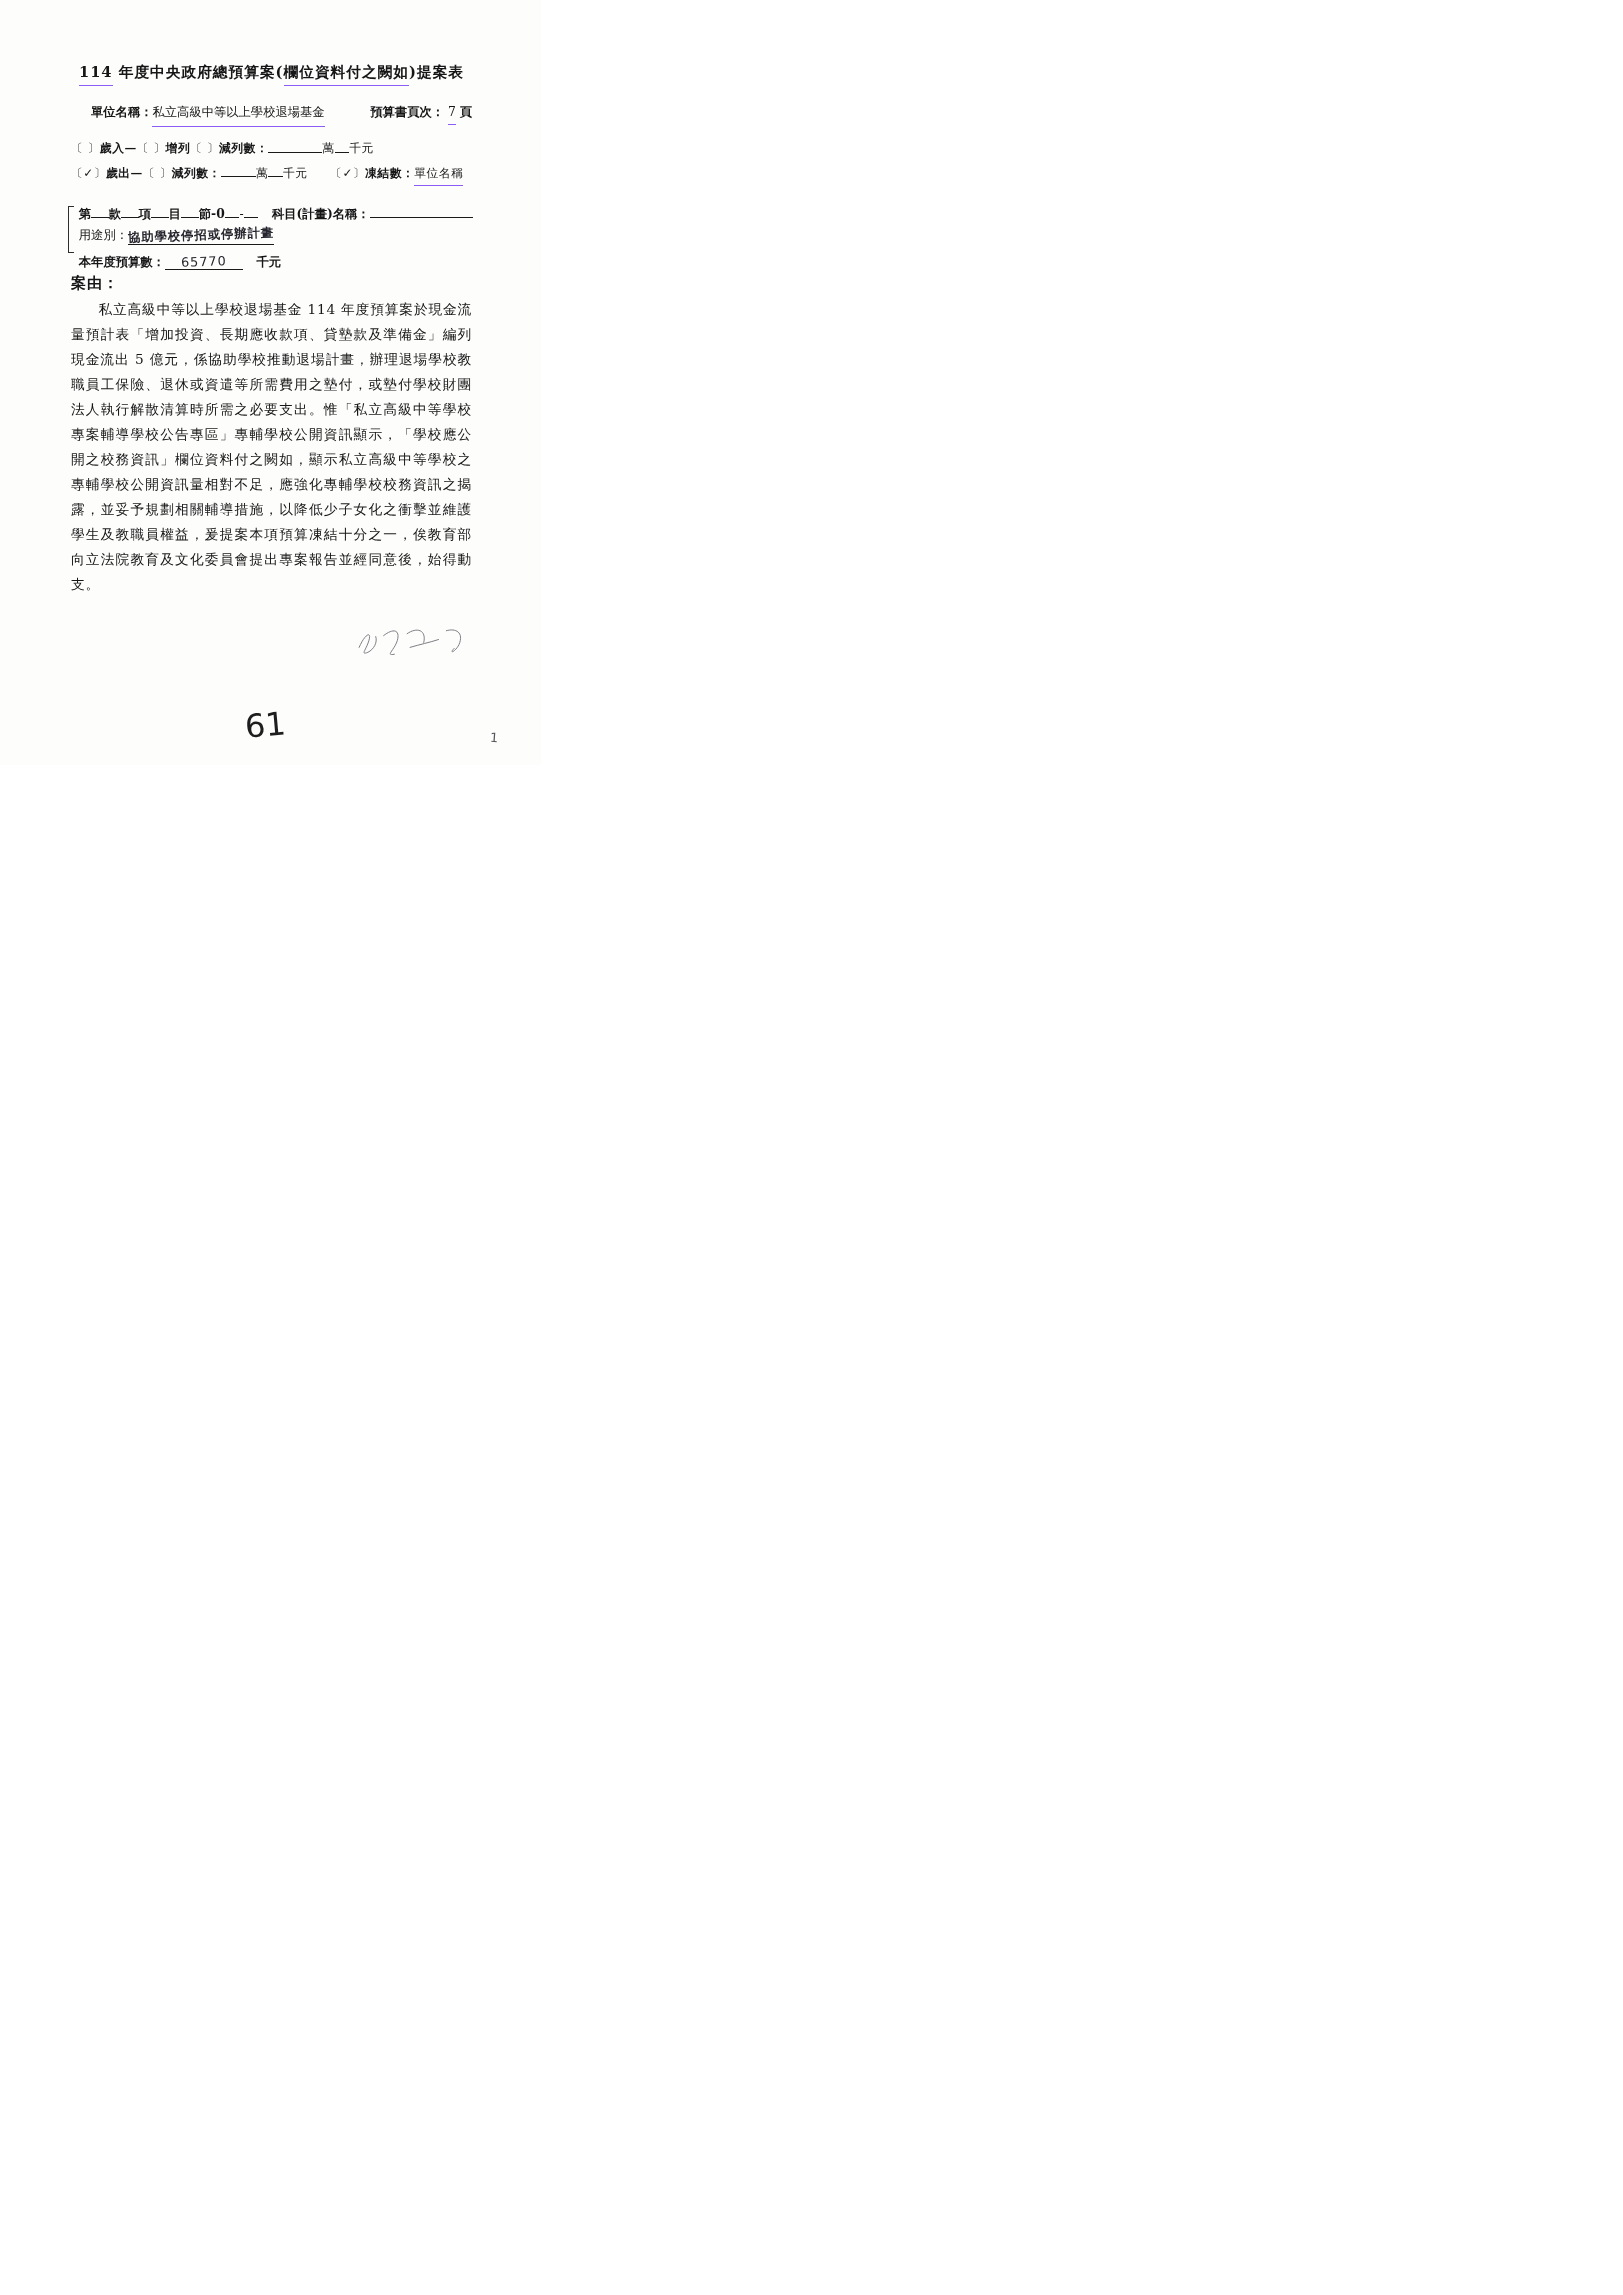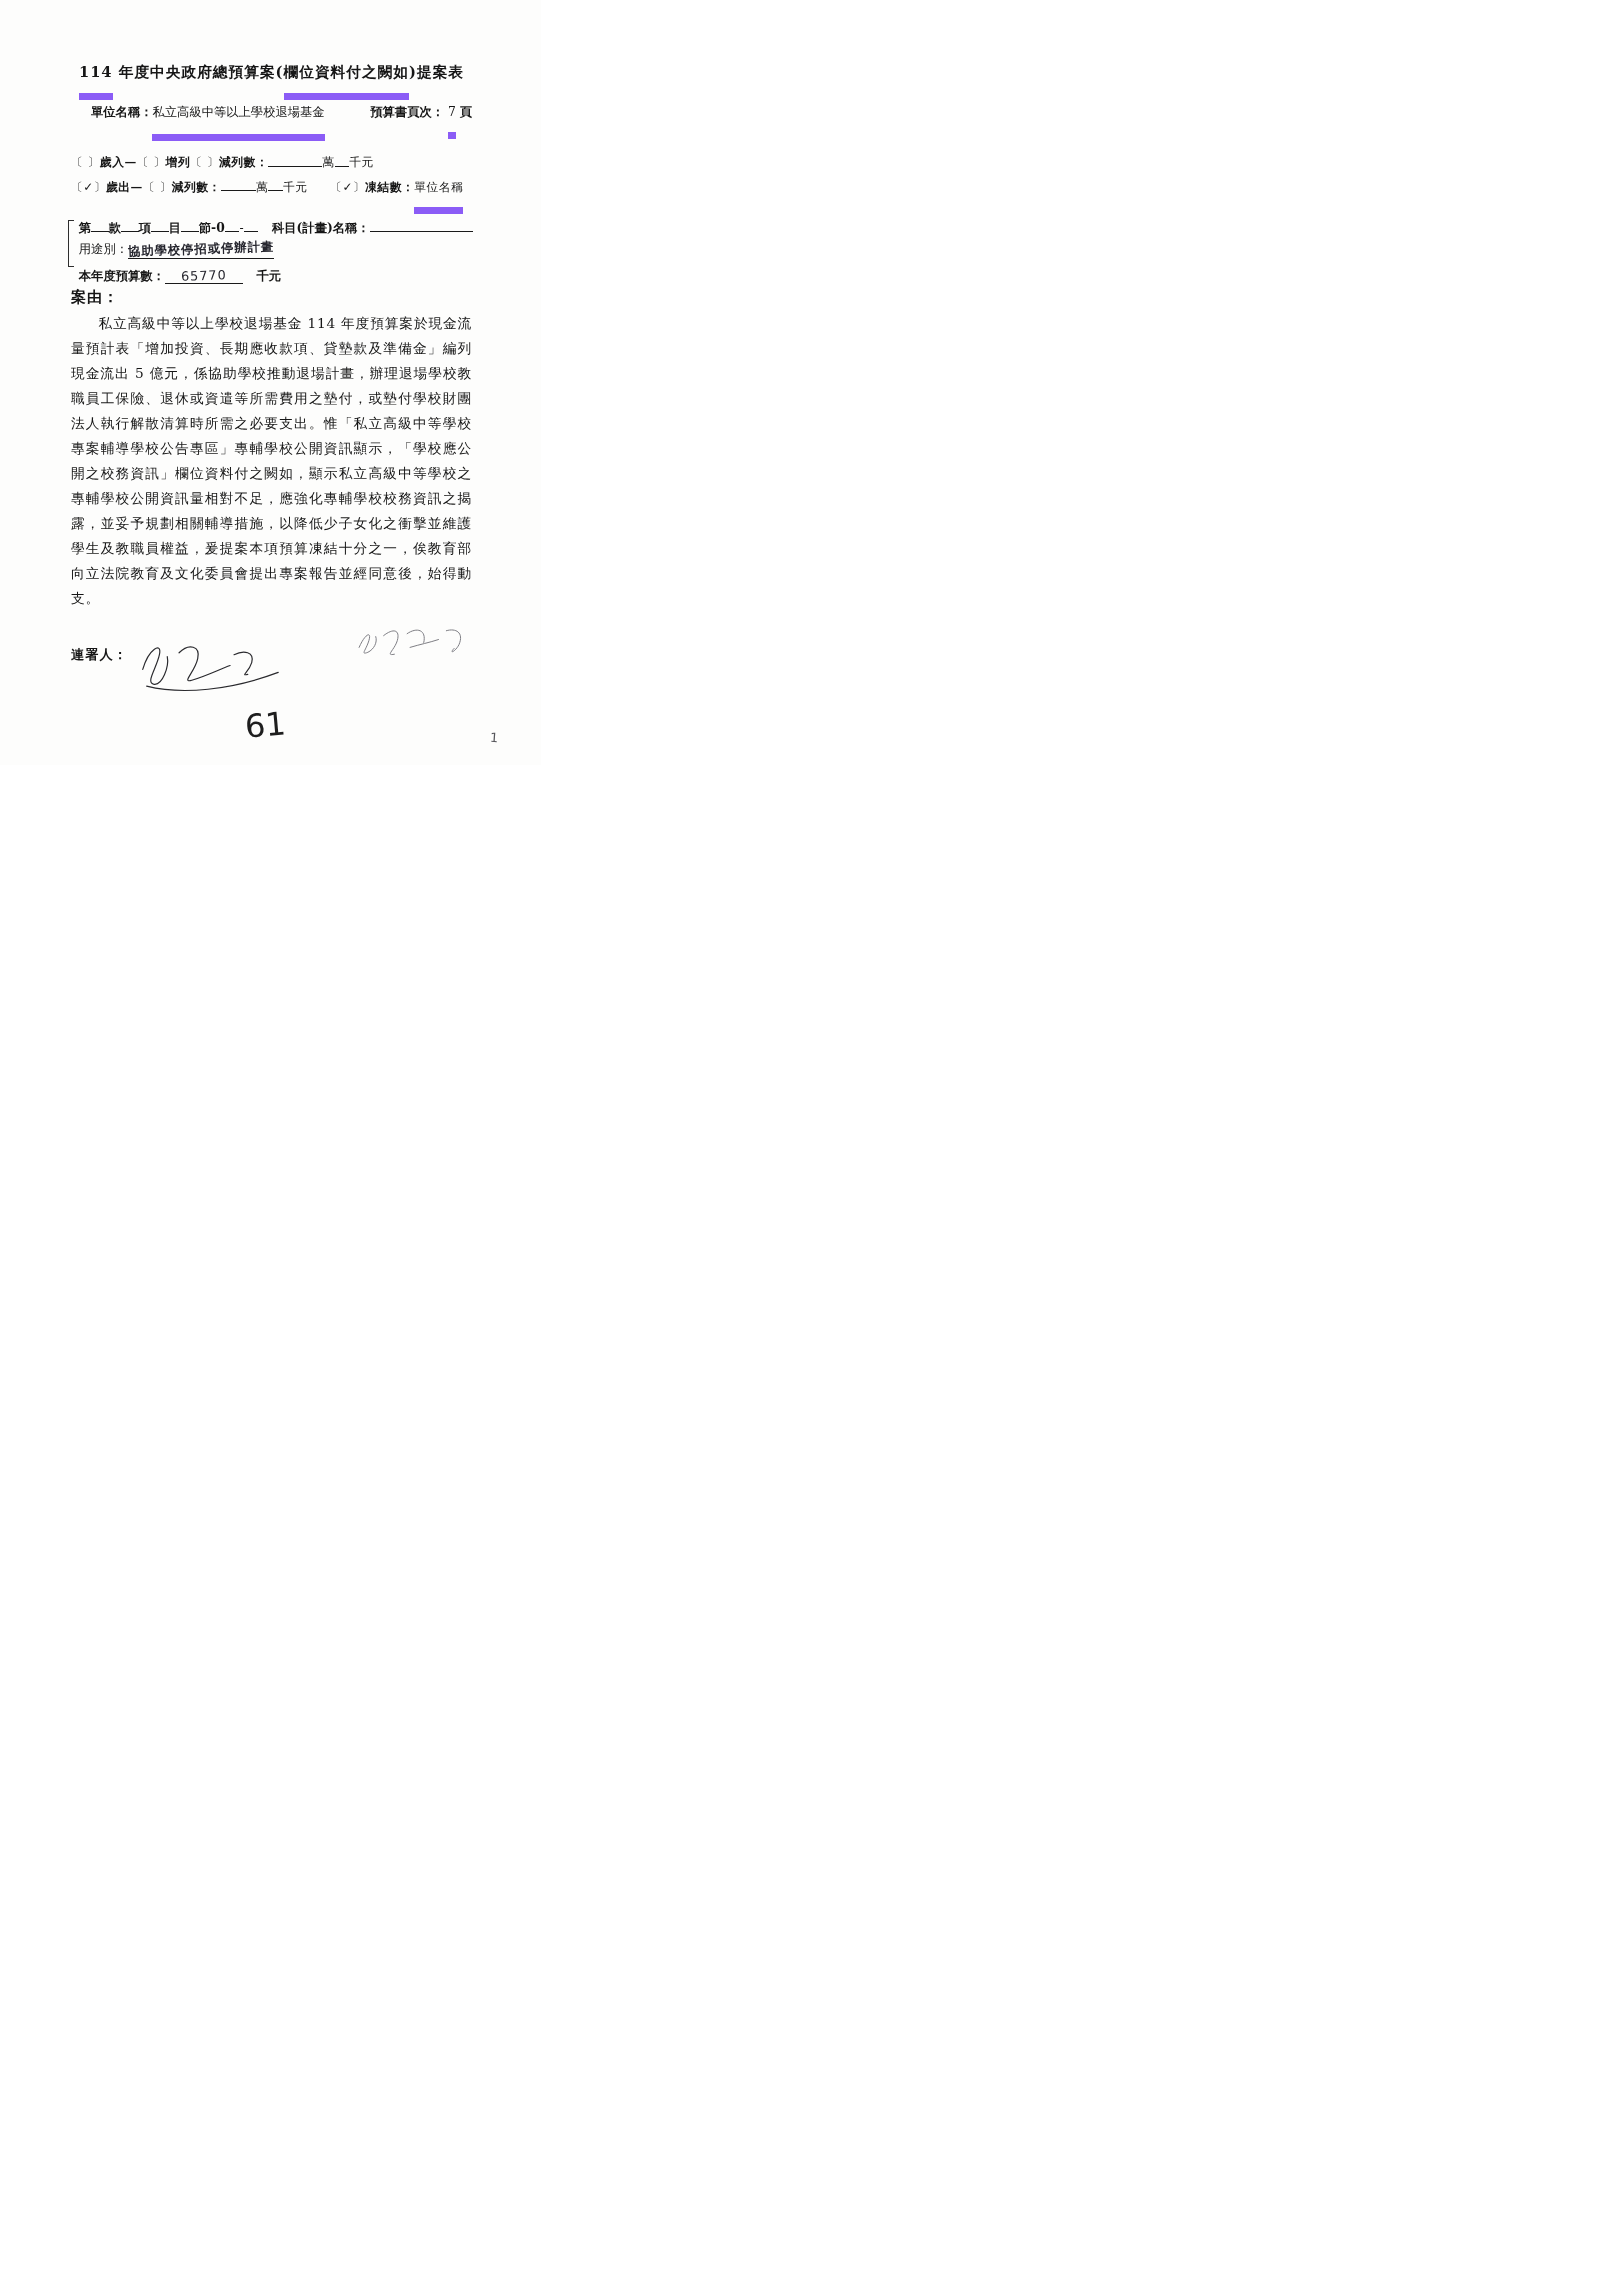--- a/index.html
+++ b/index.html
@@ -24,22 +24,22 @@
   }
   .title {
     margin: 0;
     text-align: center;
     font-size: 14.7px;
     font-weight: 700;
     letter-spacing: 1px;
     white-space: nowrap;
   }
   .u {
-    border-bottom: 7px solid #8b5cf6;
-    padding-bottom: 13px;
+    border-bottom: 1px solid #8b5cf6;
+    padding-bottom: 5px;
   }
   .bold { font-weight: 700; }
   .row { white-space: nowrap; }
   .unit-row {
     margin-top: 21.6px;
     font-size: 12.3px;
     display: flex;
     align-items: baseline;
     margin-left: 20px;
   }
@@ -196,29 +196,20 @@
     </div>
 
     <div class="budget-row">
       <span class="bold">本年度預算數：</span><span class="filled fill-budget"><span class="hand hand-budget">65770</span></span><span class="gap28"></span><span class="bold">千元</span>
     </div>
 
     <div class="case-heading">案由：</div>
     <div class="case-body">私立高級中等以上學校退場基金 114 年度預算案於現金流量預計表「增加投資、長期應收款項、貸墊款及準備金」編列現金流出 5 億元，係協助學校推動退場計畫，辦理退場學校教職員工保險、退休或資遣等所需費用之墊付，或墊付學校財團法人執行解散清算時所需之必要支出。惟「私立高級中等學校專案輔導學校公告專區」專輔學校公開資訊顯示，「學校應公開之校務資訊」欄位資料付之闕如，顯示私立高級中等學校之專輔學校公開資訊量相對不足，應強化專輔學校校務資訊之揭露，並妥予規劃相關輔導措施，以降低少子女化之衝擊並維護學生及教職員權益，爰提案本項預算凍結十分之一，俟教育部向立法院教育及文化委員會提出專案報告並經同意後，始得動支。</div>
 
 
-    <div class="sig-row sig-cosigner">
-      <span class="sig-label">連署人：</span>
-      <svg class="sig-svg sig-dark" width="162" height="64" viewBox="0 0 330 130">
-        <path d="M30,70 C42,28 70,12 64,40 C58,68 36,96 52,100 C70,104 84,64 80,44"></path>
-        <path d="M104,36 C124,16 148,22 142,48 C136,76 108,98 130,92 C158,84 186,70 208,62"></path>
-        <path d="M38,104 C110,122 210,112 306,76"></path>
-        <path d="M216,40 C236,30 258,34 252,56 C246,76 228,84 244,80"></path>
-      </svg>
-    </div>
 
   </div>
 
   <svg class="sig-svg sig-gray cosig2" width="123" height="49" viewBox="0 0 250 100">
     <path d="M14,62 C26,34 40,28 34,48 C28,68 16,78 32,72 C44,66 52,52 48,40"></path>
     <path d="M64,38 C84,22 98,26 92,48 C86,68 66,80 86,76"></path>
     <path d="M112,34 C132,20 152,26 146,52 M118,62 C138,56 158,52 176,46"></path>
     <path d="M192,28 C212,22 228,32 218,56 C210,72 196,76 208,64"></path>
   </svg>
 

